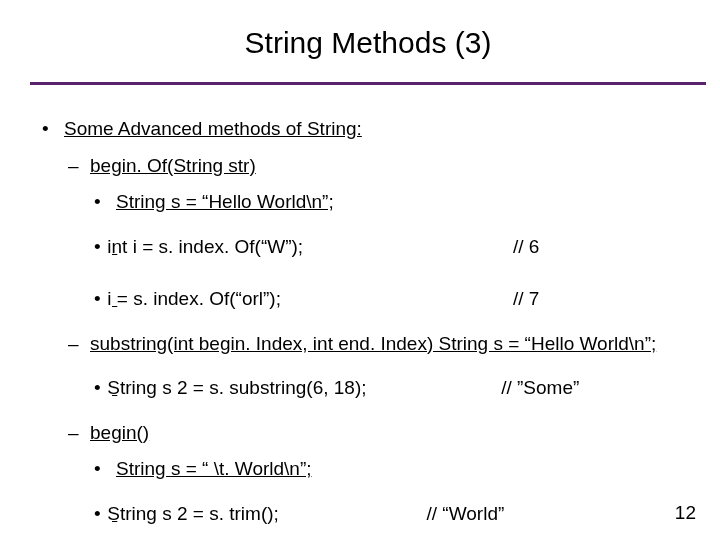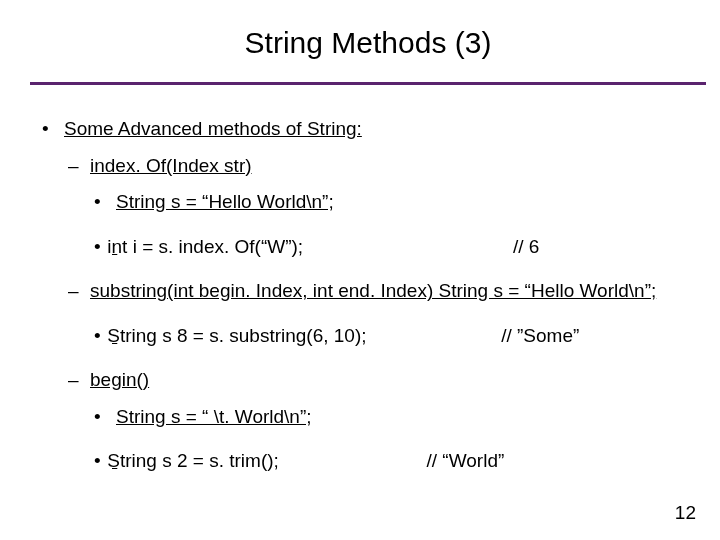--- a/index.html
+++ b/index.html
@@ -25,33 +25,39 @@
 </head>
 <body>
 
 <div class="slide">
   <div class="title">String Methods (3)</div>
   <hr class="rule">
   <div class="content">
     <ul>
       <li class="b1"><span>Some Advanced methods of String:</span></li>
 
-      <li class="b2"><span>index. Of(Index str)</span></li>
+      <li class="b2"><span>begin. Of(String str)</span></li>
       <li class="b3"><span>String s = “Hello World\n”;</span></li>
       <li class="b3">
         <span class="row" style="width:430px; display:inline-flex;">
           <span class="rowL">int i = s. index. Of(“W”);</span>
           <span class="rowR cmt">// 6</span>
         </span>
       </li>
+      <li class="b3">
+        <span class="row" style="width:430px; display:inline-flex;">
+          <span class="rowL">i = s. index. Of(“orl”);</span>
+          <span class="rowR cmt">// 7</span>
+        </span>
+      </li>
 
       <li class="b2 wrap"><span>substring(int begin. Index, int end. Index) String s = “Hello World\n”;</span></li>
       <li class="b3">
         <span class="row" style="width:470px; display:inline-flex;">
-          <span class="rowL">String s 8 = s. substring(6, 10);</span>
+          <span class="rowL">String s 2 = s. substring(6, 18);</span>
           <span class="rowR cmt">// ”Some”</span>
         </span>
       </li>
 
       <li class="b2"><span>begin()</span></li>
       <li class="b3"><span>String s = “   \t. World\n”;</span></li>
       <li class="b3">
         <span class="row" style="width:395px; display:inline-flex;">
           <span class="rowL">String s 2 = s. trim();</span>
           <span class="rowR cmt">// “World”</span>

